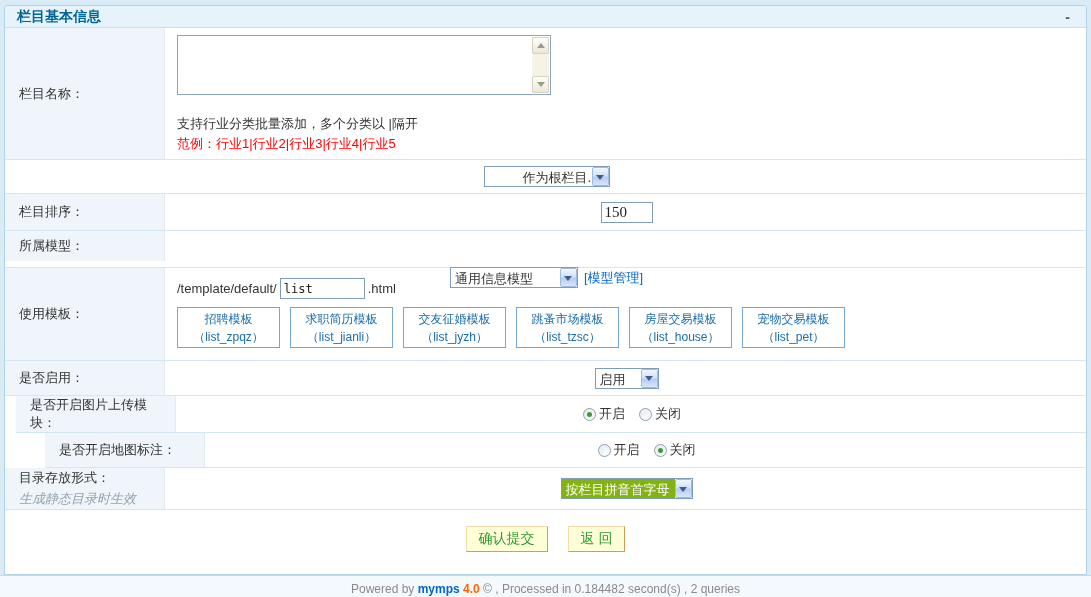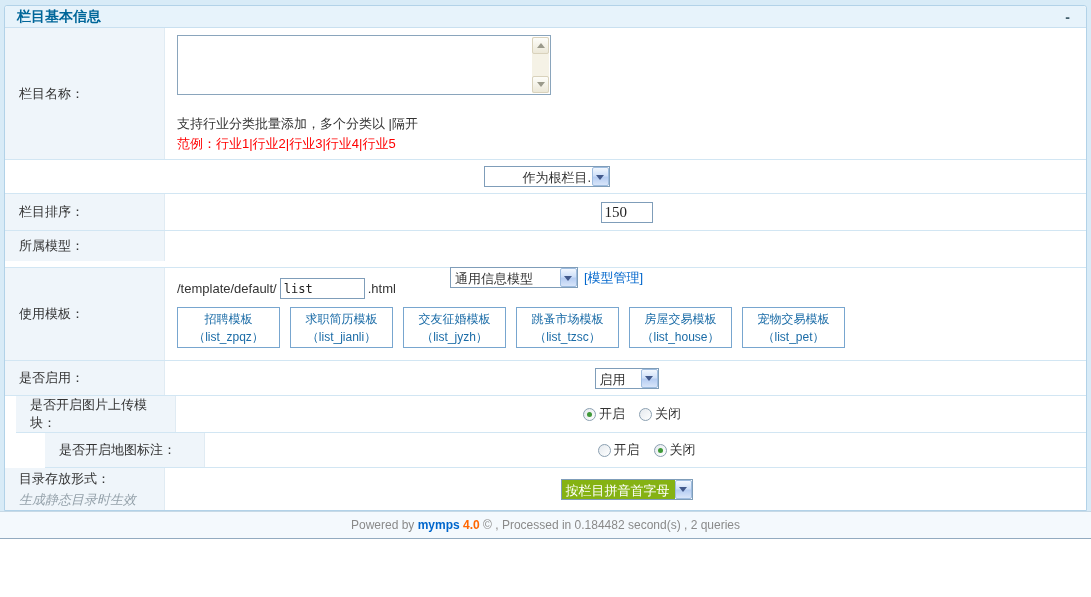--- a/index.html
+++ b/index.html
@@ -336,19 +336,23 @@
       <div class="cell-content inline">
         <span class="xp-select" style="width:132px;">
           <span class="sel-txt sel-green">按栏目拼音首字母</span>
           <span class="arrow-btn">
               <span class="arrow-glyph"></span>
             </span>
         </span>
       </div>
     </div>
 
+    <div class="action-row">
+      <button class="act-btn">确认提交</button>
+      <button class="act-btn">返 回</button>
+    </div>
 
   </div>
 </div>
 
 <div class="footer">
   <span>Powered by </span><span class="brand">mymps</span><span class="ver"> 4.0</span><span> © , Processed in 0.184482 second(s) , 2 queries</span>
 </div>
 
 </body></html>

